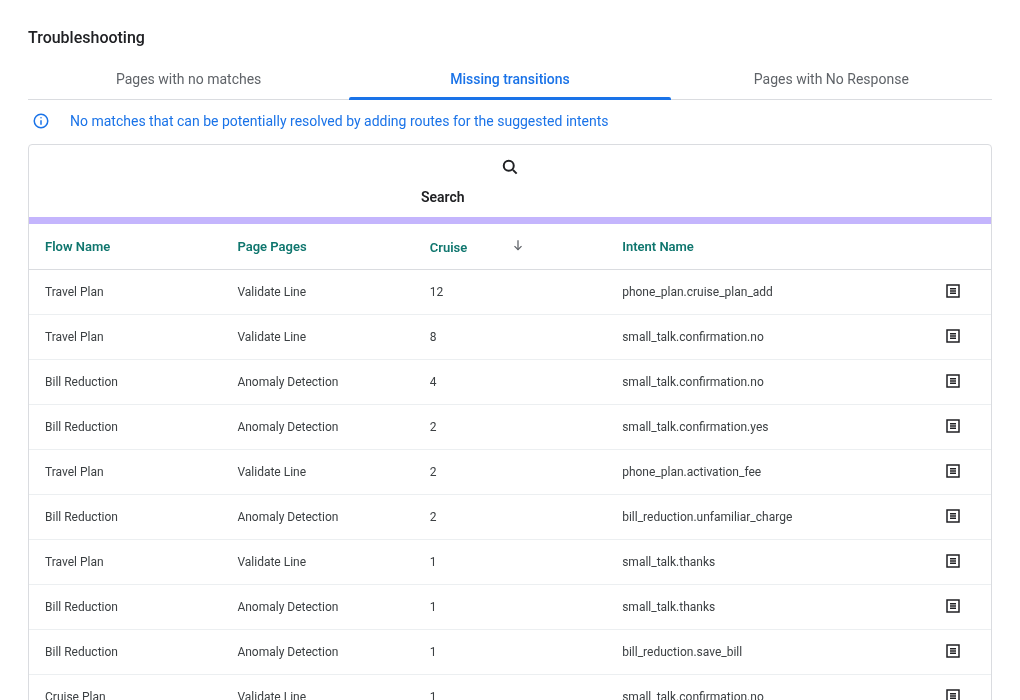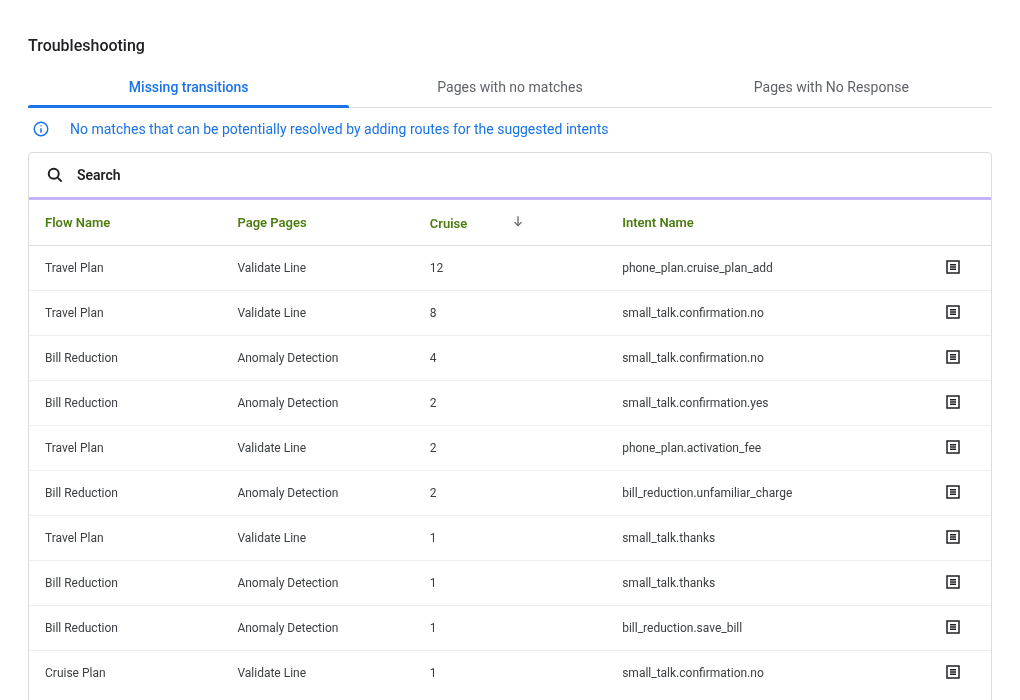--- a/index.html
+++ b/index.html
@@ -8,21 +8,20 @@
     font-size: 14px;
     color: #202124;
     background: #fff;
     padding: 28px;
   }
   .page-title {
     font-size: 16px;
     font-weight: 500;
     margin-bottom: 12px;
     color: #202124;
-    margin-top: 8px;
   }
   .tabs {
     display: flex;
     border-bottom: 1px solid #dadce0;
   }
   .tab {
     flex: 1;
     text-align: center;
     padding: 12px 16px;
     font-size: 14px;
@@ -53,21 +52,22 @@
   .panel {
     border: 1px solid #dadce0;
     border-radius: 4px;
     overflow: hidden;
   }
   .search-row {
     display: flex;
     align-items: center;
     gap: 12px;
     padding: 12px 16px;
-    border-bottom: 3px solid #c4b5fd;
+    border-bottom: 7px solid #c4b5fd;
+    flex-direction: column;
   }
   .search-row input {
     border: none;
     outline: none;
     font-size: 14px;
     font-weight: 600;
     font-family: inherit;
     flex: 1;
     color: #202124;
   }
@@ -76,21 +76,21 @@
     font-weight: 600;
   }
   table {
     width: 100%;
     border-collapse: collapse;
   }
   thead th {
     text-align: left;
     font-size: 13px;
     font-weight: 600;
-    color: #4d7c0f;
+    color: #0f766e;
     padding: 14px 16px;
     border-bottom: 1px solid #dadce0;
   }
   tbody td {
     padding: 11px 16px;
     font-size: 12px;
     color: #3c4043;
     border-bottom: 1px solid #eceff1;
   }
   tbody tr:last-child td { border-bottom: none; }
@@ -150,22 +150,22 @@
   }
   .nav-btn.disabled { color: #bdbdbd; cursor: default; }
   svg { display: block; }
 </style>
 </head>
 <body>
 
 <div class="page-title">Troubleshooting</div>
 
 <div class="tabs">
+  <div class="tab">Pages with no matches</div>
   <div class="tab active">Missing transitions</div>
-  <div class="tab">Pages with no matches</div>
   <div class="tab">Pages with No Response</div>
 </div>
 
 <div class="info-banner">
   <span>
     <svg width="18" height="18" viewBox="0 0 24 24" fill="none" stroke="#1a73e8" stroke-width="2">
       <circle cx="12" cy="12" r="9"></circle>
       <line x1="12" y1="11" x2="12" y2="17"></line>
       <circle cx="12" cy="7.5" r="1" fill="#1a73e8" stroke="none"></circle>
     </svg>

